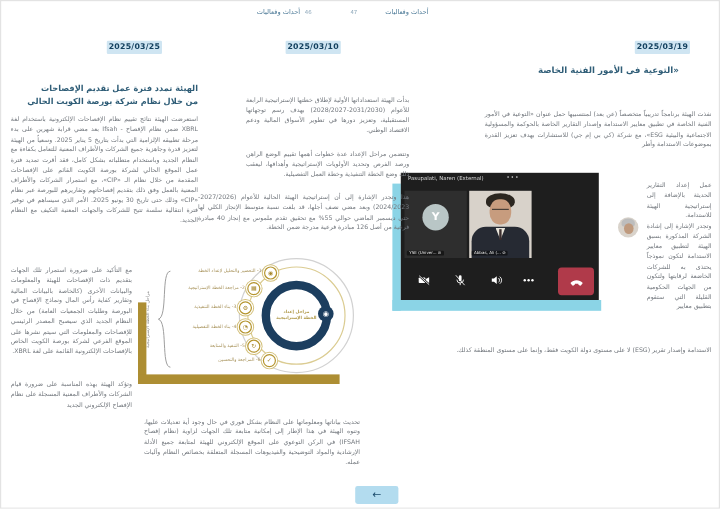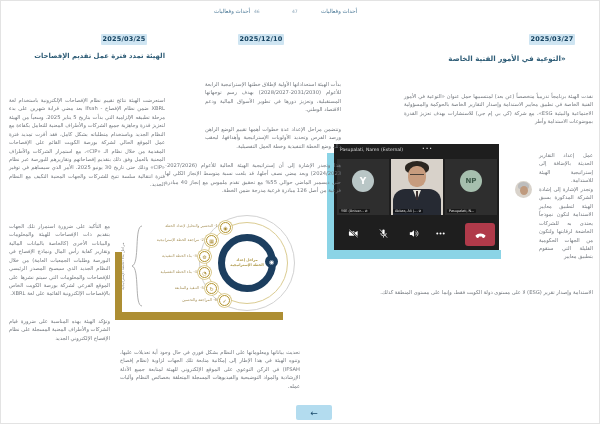--- a/index.html
+++ b/index.html
@@ -58,21 +58,21 @@
 </head>
 <body>
 
 <div class="page">
 
   <span class="abs hdr-title" style="left:213px;top:7px;">أحداث وفعاليات</span>
   <span class="abs pgnum" style="left:253px;top:8px;">46</span>
   <span class="abs pgnum" style="left:291px;top:8px;">47</span>
   <span class="abs hdr-title" style="left:320px;top:7px;">أحداث وفعاليات</span>
 
-  <div class="abs badge" style="left:528px;top:33px;width:46px;height:11px;">2025/03/27</div>
+  <div class="abs badge" style="left:528px;top:33px;width:46px;height:11px;">2025/03/19</div>
   <div class="abs hl" style="left:420px;top:52px;width:172px;font-size:7.2px;line-height:11.5px;text-align:center;">
     <span class="hl-line">«التوعية في الأمور الفنية الخاصة</span>
   </div>
   <div class="abs bt" style="left:403px;top:91px;width:189px;">نفذت الهيئة برنامجاً تدريبياً متخصصاً (عن بعد) لمنتسبيها حمل عنوان «التوعية في الأمور الفنية الخاصة في تطبيق معايير الاستدامة وإصدار التقارير الخاصة بالحوكمة والمسؤولية الاجتماعية والبيئية ESG»، مع شركة (كي بي إم جي) للاستشارات بهدف تعزيز القدرة بموضوعات الاستدامة وأطر</div>
   <div class="abs bt" style="left:538px;top:150px;width:54px;">عمل إعداد التقارير الحديثة بالإضافة إلى إستراتيجية الهيئة للاستدامة.</div>
   <div class="abs bt" style="left:538px;top:184px;width:54px;">وتجدر الإشارة إلى إشادة الشركة المذكورة بسبق الهيئة لتطبيق معايير الاستدامة لتكون نموذجاً يحتذى به للشركات الخاضعة لرقابتها ولتكون من الجهات الحكومية القليلة التي ستقوم بتطبيق معايير</div>
   <div class="abs bt" style="left:335px;top:287px;width:257px;">الاستدامة وإصدار تقرير (ESG) لا على مستوى دولة الكويت فقط، وإنما على مستوى المنطقة كذلك.</div>
 
   <div class="abs cyan" style="left:326px;top:152px;width:7px;height:106px;"></div>
   <div class="abs cyan" style="left:326px;top:249px;width:174px;height:9px;"></div>
@@ -88,24 +88,20 @@
     <div class="tile" style="left:57px;background:#d8d2ca;">
       <div class="ph" style="left:14px;top:2px;width:24px;height:13px;border-radius:50% 50% 40% 40%;background:#2b2620;"></div>
       <div class="ph" style="left:17px;top:7px;width:18px;height:21px;border-radius:45%;background:#c79c7e;"></div>
       <div class="ph" style="left:19px;top:15px;width:14px;height:3px;border-top:1px solid #4a4038;"></div>
       <div class="ph" style="left:2px;top:30px;width:48px;height:26px;background:#262a33;border-radius:12px 12px 0 0;"></div>
       <div class="ph" style="left:22px;top:31px;width:8px;height:10px;background:#e8e4da;clip-path:polygon(0 0,100% 0,50% 100%);"></div>
       <div class="ph" style="left:25px;top:32px;width:2px;height:9px;background:#3a2e2e;"></div>
       <div class="tile-lbl"><span>Abbas, Ali (...</span> <span>⊘</span></div>
     </div>
 
-    <div class="tile" style="left:111px;">
-      <div class="abs av" style="left:15px;top:11px;width:22px;height:22px;background:#a6bfae;color:#3a5747;font-size:7px;">NP</div>
-      <div class="tile-lbl"><span>Pasupalati, N...</span></div>
-    </div>
 
     <svg class="tb-ic" style="left:14px;top:84px;" viewBox="0 0 24 24">
       <rect x="2" y="7" width="12" height="10" rx="1.5" fill="#fff"></rect>
       <path d="M15 10l6-3.5v11L15 14z" fill="#fff"></path>
       <line x1="2" y1="3" x2="22" y2="21" stroke="#1e1e1e" stroke-width="4"></line>
       <line x1="3" y1="4" x2="21" y2="20" stroke="#fff" stroke-width="1.6"></line>
     </svg>
     <svg class="tb-ic" style="left:44px;top:84px;" viewBox="0 0 24 24">
       <rect x="9.5" y="3" width="5" height="11" rx="2.5" fill="#fff"></rect>
       <path d="M6 11a6 6 0 0012 0" fill="none" stroke="#fff" stroke-width="1.6"></path>
@@ -127,21 +123,21 @@
         <path d="M2.5 14.5c5.5-5.5 13.5-5.5 19 0l-2.6 3.4c-1 1.2-2.8.6-4-.6l-.4-1.5a12 12 0 00-5 0l-.4 1.5c-1.2 1.2-3 1.8-4 .6z" fill="#fff"></path>
       </svg>
     </div>
   </div>
 
   <div class="abs float-av" style="left:514px;top:180px;width:17px;height:17px;">
     <div class="hair"></div>
     <div class="face"></div>
   </div>
 
-  <div class="abs badge" style="left:237px;top:33px;width:46px;height:11px;">2025/12/10</div>
+  <div class="abs badge" style="left:237px;top:33px;width:46px;height:11px;">2025/03/10</div>
   <div class="abs bt" style="left:204px;top:79px;width:136px;">بدأت الهيئة استعداداتها الأولية لإطلاق خطتها الإستراتيجية الرابعة للأعوام (2031/2030-2028/2027) بهدف رسم توجهاتها المستقبلية، وتعزيز دورها في تطوير الأسواق المالية ودعم الاقتصاد الوطني.</div>
   <div class="abs bt" style="left:204px;top:124px;width:136px;">وتتضمن مراحل الإعداد عدة خطوات أهمها تقييم الوضع الراهن ورصد الفرص وتحديد الأولويات الإستراتيجية وأهدافها، ليعقب ذلك وضع الخطة التنفيذية وخطة العمل التفصيلية.</div>
   <div class="abs bt" style="left:164px;top:160px;width:176px;">هذا وتجدر الإشارة إلى أن إستراتيجية الهيئة الحالية للأعوام (2027/2026-2024/2023) وبعد مضي نصف أجلها، قد بلغت نسبة متوسط الإنجاز الكلي لها حتى ديسمبر الماضي حوالي 55% مع تحقيق تقدم ملموس مع إنجاز 40 مبادرة فرعية من أصل 126 مبادرة فرعية مدرجة ضمن الخطة.</div>
 
   <div class="abs arc" style="left:198px;top:214px;width:96px;height:96px;border:0.6px solid #d2d2d2;"></div>
   <div class="abs arc" style="left:205px;top:221px;width:82px;height:82px;border:0.6px solid #dbcc92;"></div>
   <div class="abs ring" style="left:217px;top:233px;width:58px;height:58px;">
     <div class="ring-txt">
       <span>مراحل إعداد</span><br><span>الخطة الإستراتيجية</span>
     </div>
@@ -175,23 +171,24 @@
   <div class="abs stage-lbl" style="left:160px;top:297px;">6- المراجعة والتحسين</div>
 
   <svg class="abs" style="left:129px;top:223px;" width="14" height="84">
     <path d="M12 2 C4 2 10 40 2 42 C10 44 4 82 12 82" stroke="#9a9a9a" fill="none" stroke-width="0.8"></path>
   </svg>
   <div class="abs side-lbl" style="left:119px;top:231px;">مراحل بناء الخطة الإستراتيجية</div>
 
   <div class="abs gold" style="left:114px;top:251px;width:7px;height:61px;"></div>
   <div class="abs gold" style="left:114px;top:311px;width:168px;height:8px;"></div>
 
-  <div class="abs badge" style="left:100px;top:33px;width:46px;height:11px;">2025/03/25</div>
-  <div class="abs hl" style="left:8px;top:50px;width:156px;font-size:6.8px;line-height:11px;text-align:right;">
+  <div class="abs badge" style="left:88px;top:33px;width:46px;height:11px;">2025/03/25</div>
+  <div class="abs hl" style="left:8px;top:68px;width:156px;font-size:6.8px;line-height:11px;text-align:right;">
     <span class="hl-line">الهيئة تمدد فترة عمل تقديم الإفصاحات</span>
+    <span class="hl-line">من خلال نظام شركة بورصة الكويت الحالي</span>
   </div>
   <div class="abs bt" style="left:8px;top:95px;width:156px;">استعرضت الهيئة نتائج تقييم نظام الإفصاحات الإلكترونية باستخدام لغة XBRL ضمن نظام الإفصاح - Ifsah بعد مضي قرابة شهرين على بدء مرحلة تطبيقه الإلزامية التي بدأت بتاريخ 5 يناير 2025. وسعياً من الهيئة لتعزيز قدرة وجاهزية جميع الشركات والأطراف المعنية للتعامل بكفاءة مع النظام الجديد وباستخدام متطلباته بشكل كامل، فقد أقرت تمديد فترة عمل الموقع الحالي لشركة بورصة الكويت القائم على الإفصاحات المقدمة من خلال نظام الـ «CIP»، مع استمرار الشركات والأطراف المعنية بالعمل وفق ذلك بتقديم إفصاحاتهم وتقاريرهم للبورصة عبر نظام «CIP» وذلك حتى تاريخ 30 يونيو 2025. الأمر الذي سيساهم في توفير فترة انتقالية سلسة تتيح للشركات والجهات المعنية التكيف مع النظام الجديد.</div>
   <div class="abs bt" style="left:8px;top:221px;width:101px;">مع التأكيد على ضرورة استمرار تلك الجهات بتقديم ذات الإفصاحات للهيئة والمعلومات والبيانات الأخرى (كالخاصة بالبيانات المالية وتقارير كفاية رأس المال ونماذج الإفصاح في البورصة وطلبات الجمعيات العامة) من خلال النظام الجديد الذي سيصبح المصدر الرئيسي للإفصاحات والمعلومات التي سيتم نشرها على الموقع الفرعي لشركة بورصة الكويت الخاص بالإفصاحات الإلكترونية القائمة على لغة XBRL.</div>
   <div class="abs bt" style="left:8px;top:316px;width:101px;">وتؤكد الهيئة بهذه المناسبة على ضرورة قيام الشركات والأطراف المعنية المسجلة على نظام الإفصاح الإلكتروني الجديد</div>
   <div class="abs bt" style="left:119px;top:347px;width:180px;">تحديث بياناتها ومعلوماتها على النظام بشكل فوري في حال وجود أية تعديلات عليها، وتنوه الهيئة في هذا الإطار إلى إمكانية متابعة تلك الجهات لزاوية (نظام إفصاح IFSAH) في الركن التوعوي على الموقع الإلكتروني للهيئة لمتابعة جميع الأدلة الإرشادية والمواد التوضيحية والفيديوهات المسجلة المتعلقة بخصائص النظام وآليات عمله.</div>
 
   <div class="abs back" style="left:295px;top:404px;width:36px;height:15px;">
     <span>←</span>
   </div>
 

